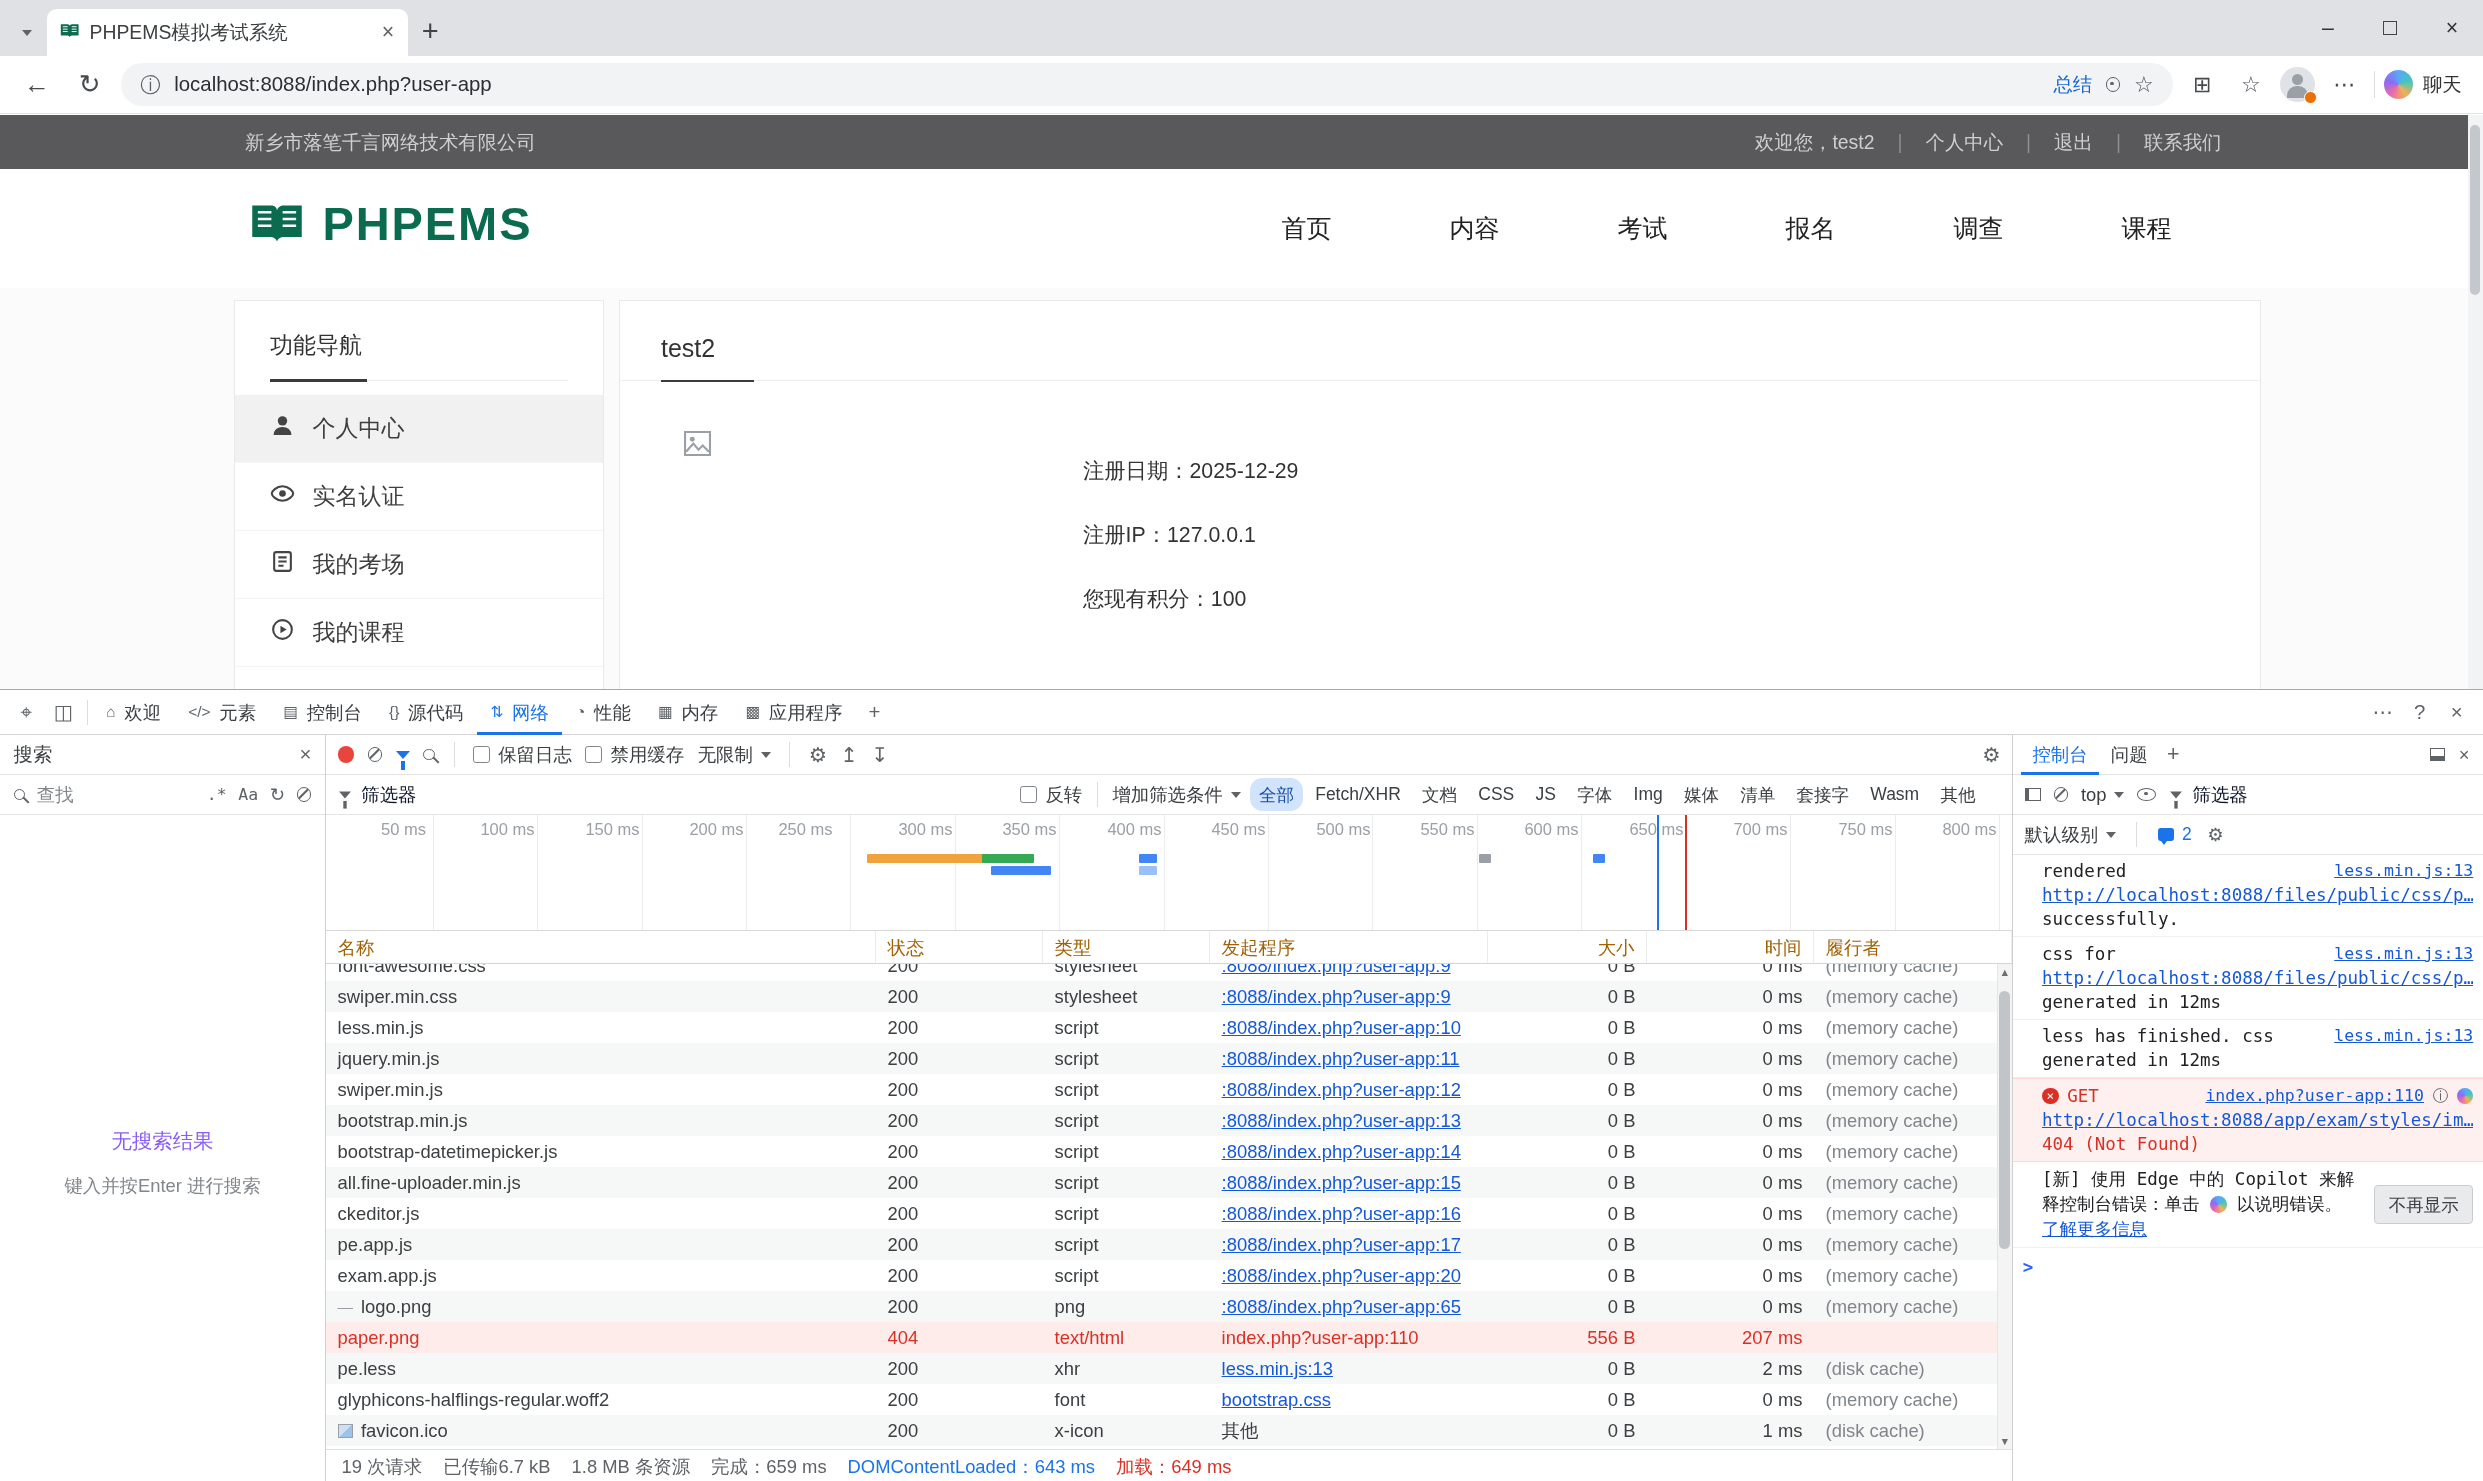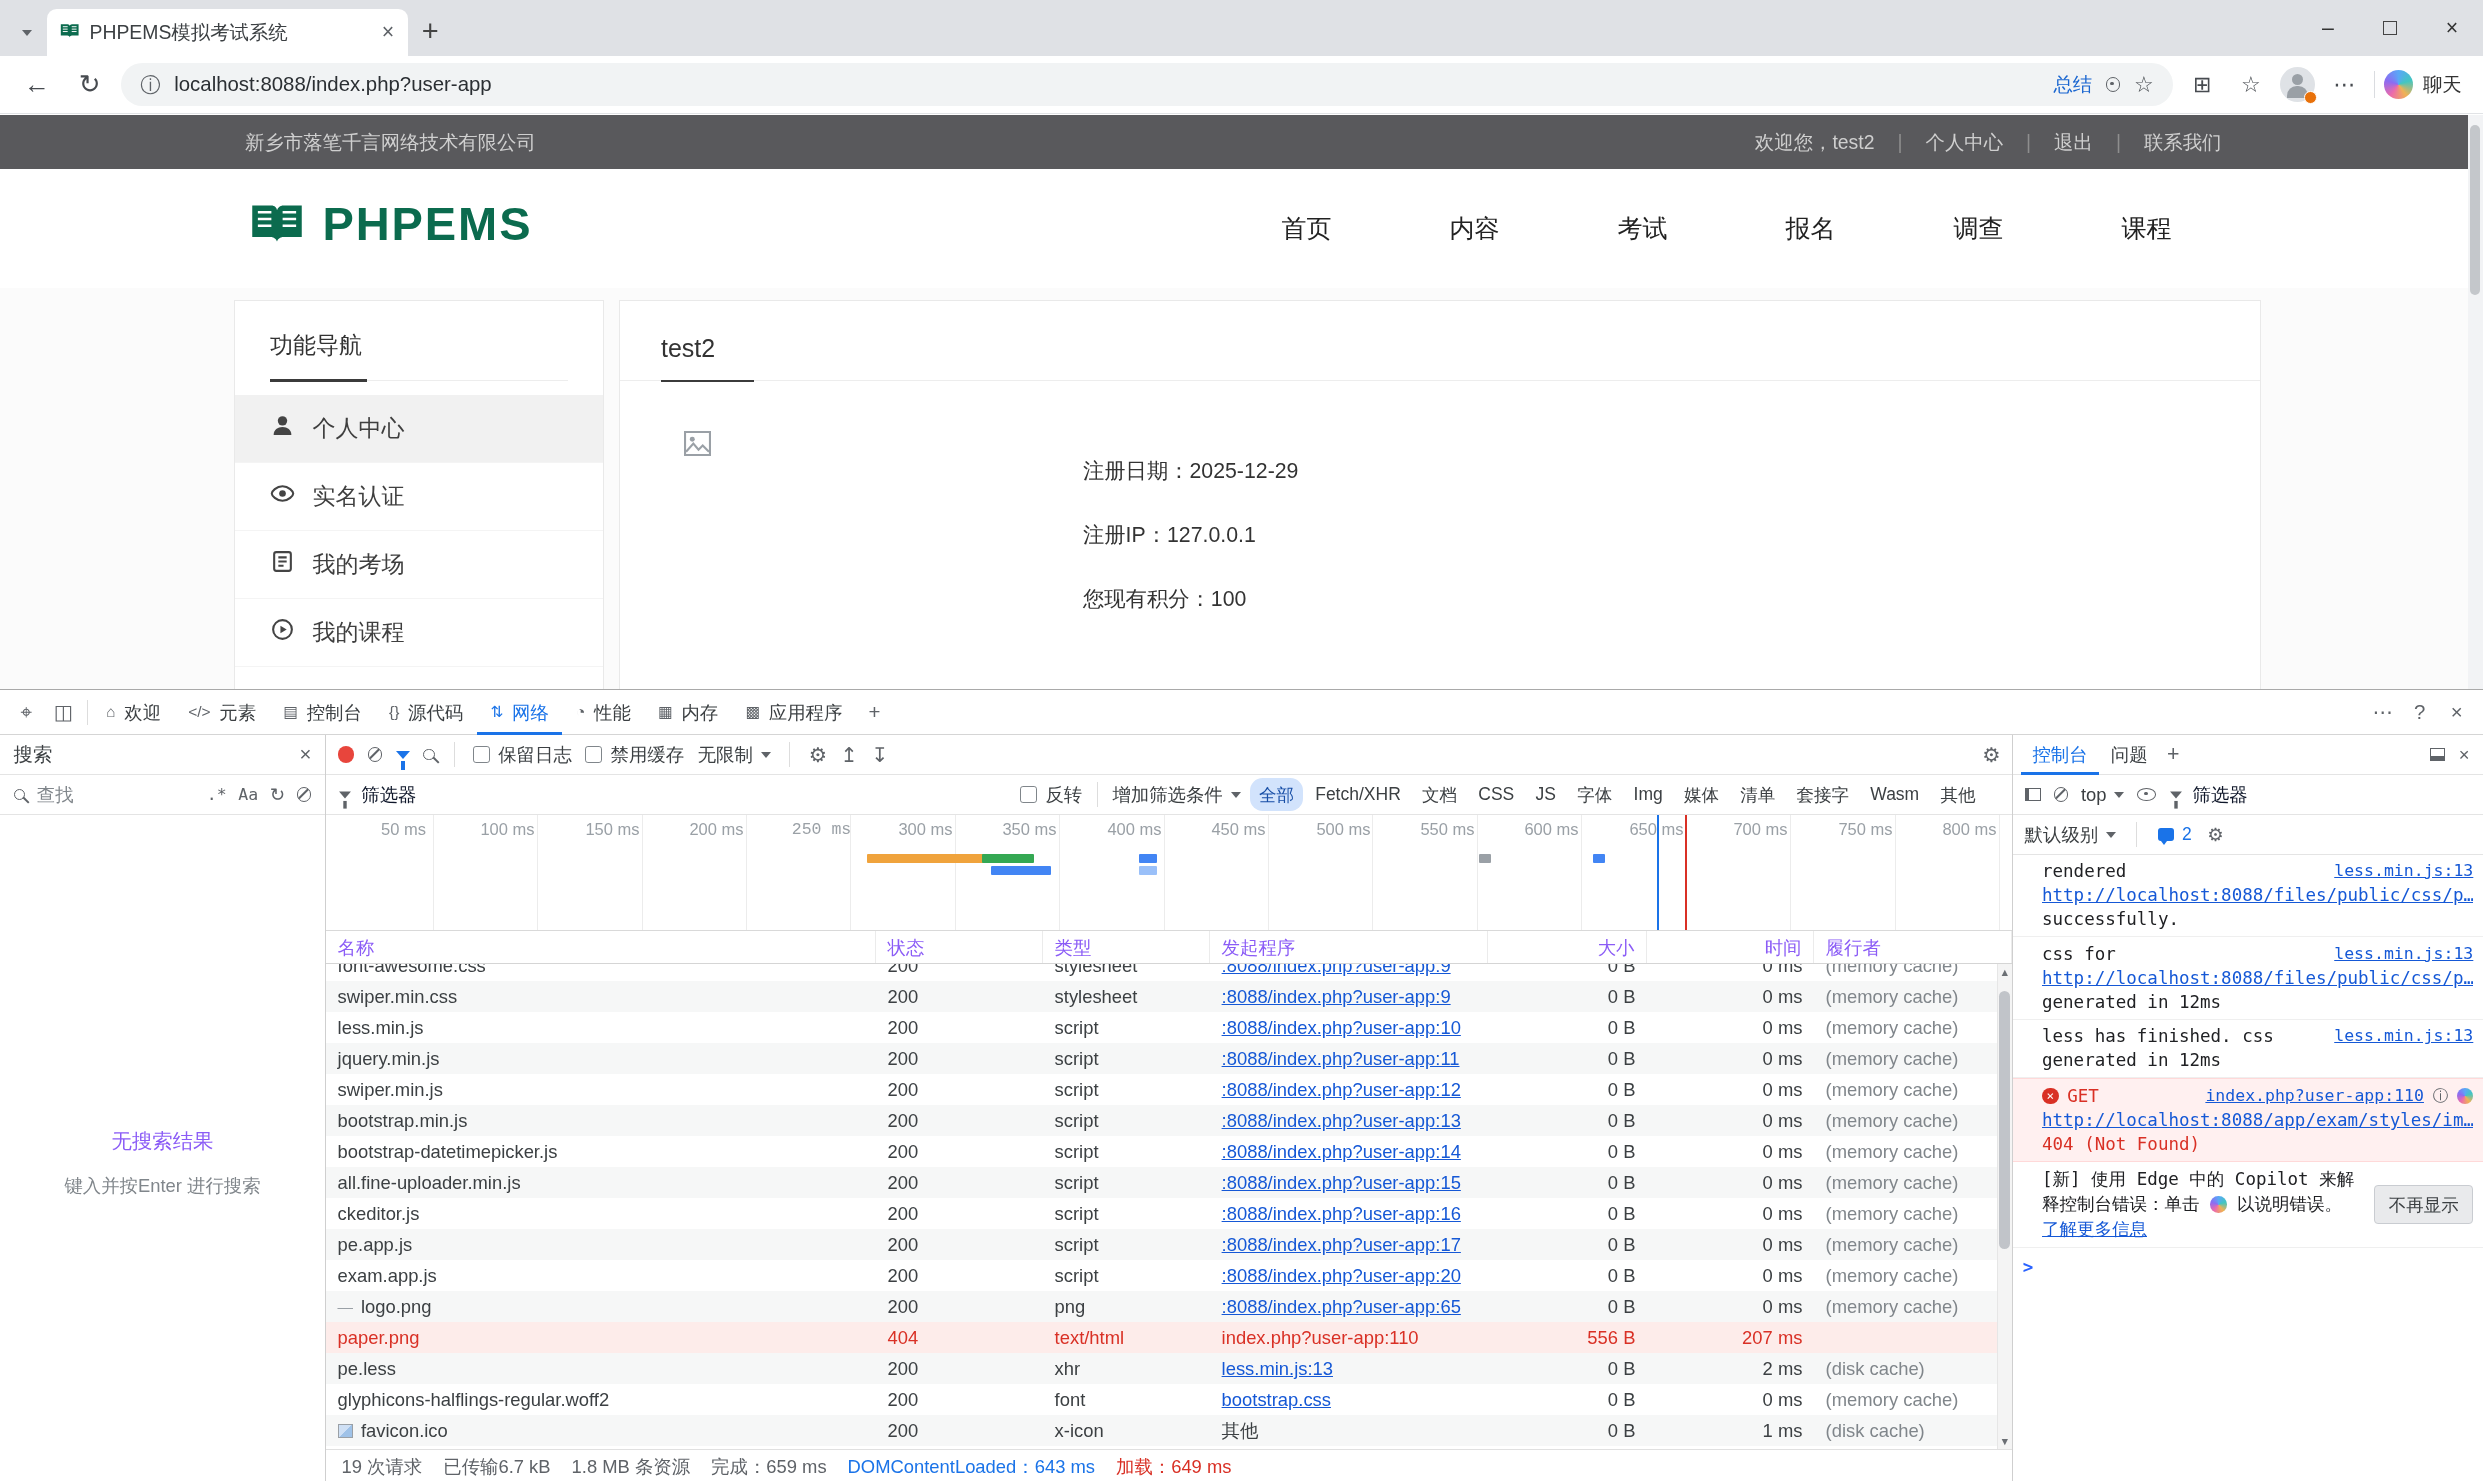--- a/index.html
+++ b/index.html
@@ -125,21 +125,21 @@
   .filter-input{display:flex;align-items:center;gap:9.7px;color:#0f172a;width:673px}
   #pills{display:flex;align-items:center;gap:3.9px}
   .pill{font-size:17.5px;padding:4.9px 8.7px;border-radius:12.6px;color:#3c4043;white-space:nowrap}
   .pill.active{background:#d2e3fc;color:#174ea6}
   .net-overview{height:116px;border-bottom:1px solid #d9d9d9;position:relative;overflow:hidden;background:#fff}
   .ruler-label{position:absolute;top:4.9px;width:87px;text-align:center;font-size:16.5px;color:#9aa0a6;white-space:nowrap}
   .tickline{position:absolute;top:0;bottom:0;width:1px;background:#ececec}
   .ov-bar{position:absolute;height:8.7px;border-radius:1px}
   .ov-line{position:absolute;top:0;bottom:0;width:1.9px}
   #net-head{height:33px;display:flex;border-bottom:1px solid #d5d5d5;background:#fff}
-  .th{display:flex;align-items:center;padding:0 11.6px;border-right:1px solid #ebebeb;font-size:18.4px;color:#8b5cf6;white-space:nowrap;overflow:hidden}
+  .th{display:flex;align-items:center;padding:0 11.6px;border-right:1px solid #ebebeb;font-size:18.4px;color:#a16207;white-space:nowrap;overflow:hidden}
   #net-rows{position:absolute;left:0;top:229px;right:15.5px;bottom:33px;overflow:hidden}
   .row{height:31px;display:flex;align-items:center;font-size:18.4px;color:#3c4043}
   .row:nth-child(even){background:#f6f7f7}
   .row:first-child{margin-top:-13.6px}
   .cell{display:flex;align-items:center;padding:0 11.6px;white-space:nowrap;overflow:hidden;height:100%}
   .c0{width:550px}.c1{width:167px}.c2{width:167px}.c3{width:278px}.c4{width:159px;justify-content:flex-end}
   .c5{width:167px;justify-content:flex-end}.c6{flex:1}
   .ilink{color:#1558d6;text-decoration:underline}
   .note{color:#80868b}
   .row.error{background:#fdecea;color:#d93025}
@@ -445,21 +445,21 @@
         </div>
         <div class="net-overview" id="net-overview">
             <span class="ruler-label" style="left: 34px;">50 ms</span>
             <span class="tickline" style="left: 107px;"></span>
             <span class="ruler-label" style="left: 138px;">100 ms</span>
             <span class="tickline" style="left: 211px;"></span>
             <span class="ruler-label" style="left: 243px;">150 ms</span>
             <span class="tickline" style="left: 316px;"></span>
             <span class="ruler-label" style="left: 347px;">200 ms</span>
             <span class="tickline" style="left: 420px;"></span>
-            <span class="ruler-label" style="left: 452px; font-family: Liberation Mono, monospace;">250 ms</span>
+            <span class="ruler-label" style="left: 436px;">250 ms</span>
             <span class="tickline" style="left: 524px;"></span>
             <span class="ruler-label" style="left: 556px;">300 ms</span>
             <span class="tickline" style="left: 629px;"></span>
             <span class="ruler-label" style="left: 660px;">350 ms</span>
             <span class="tickline" style="left: 733px;"></span>
             <span class="ruler-label" style="left: 765px;">400 ms</span>
             <span class="tickline" style="left: 838px;"></span>
             <span class="ruler-label" style="left: 869px;">450 ms</span>
             <span class="tickline" style="left: 942px;"></span>
             <span class="ruler-label" style="left: 974px;">500 ms</span>

